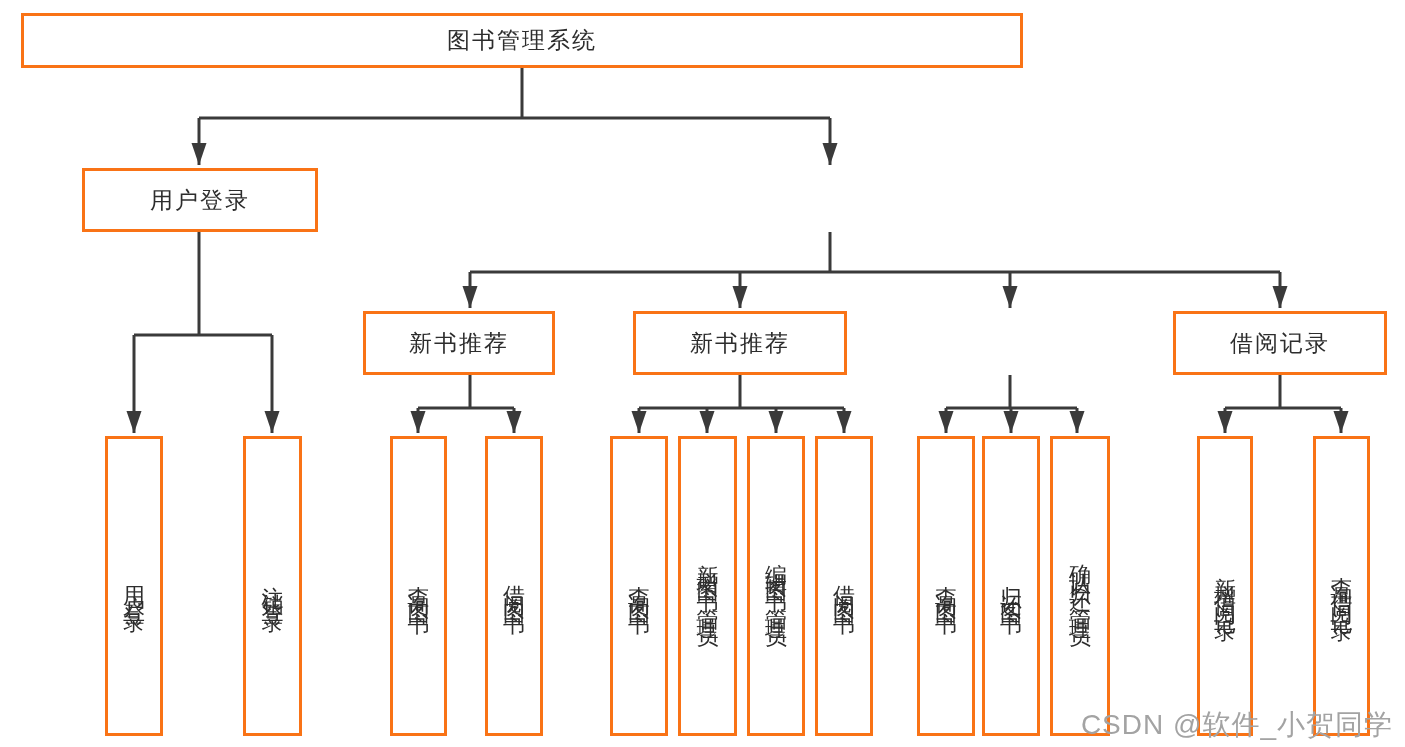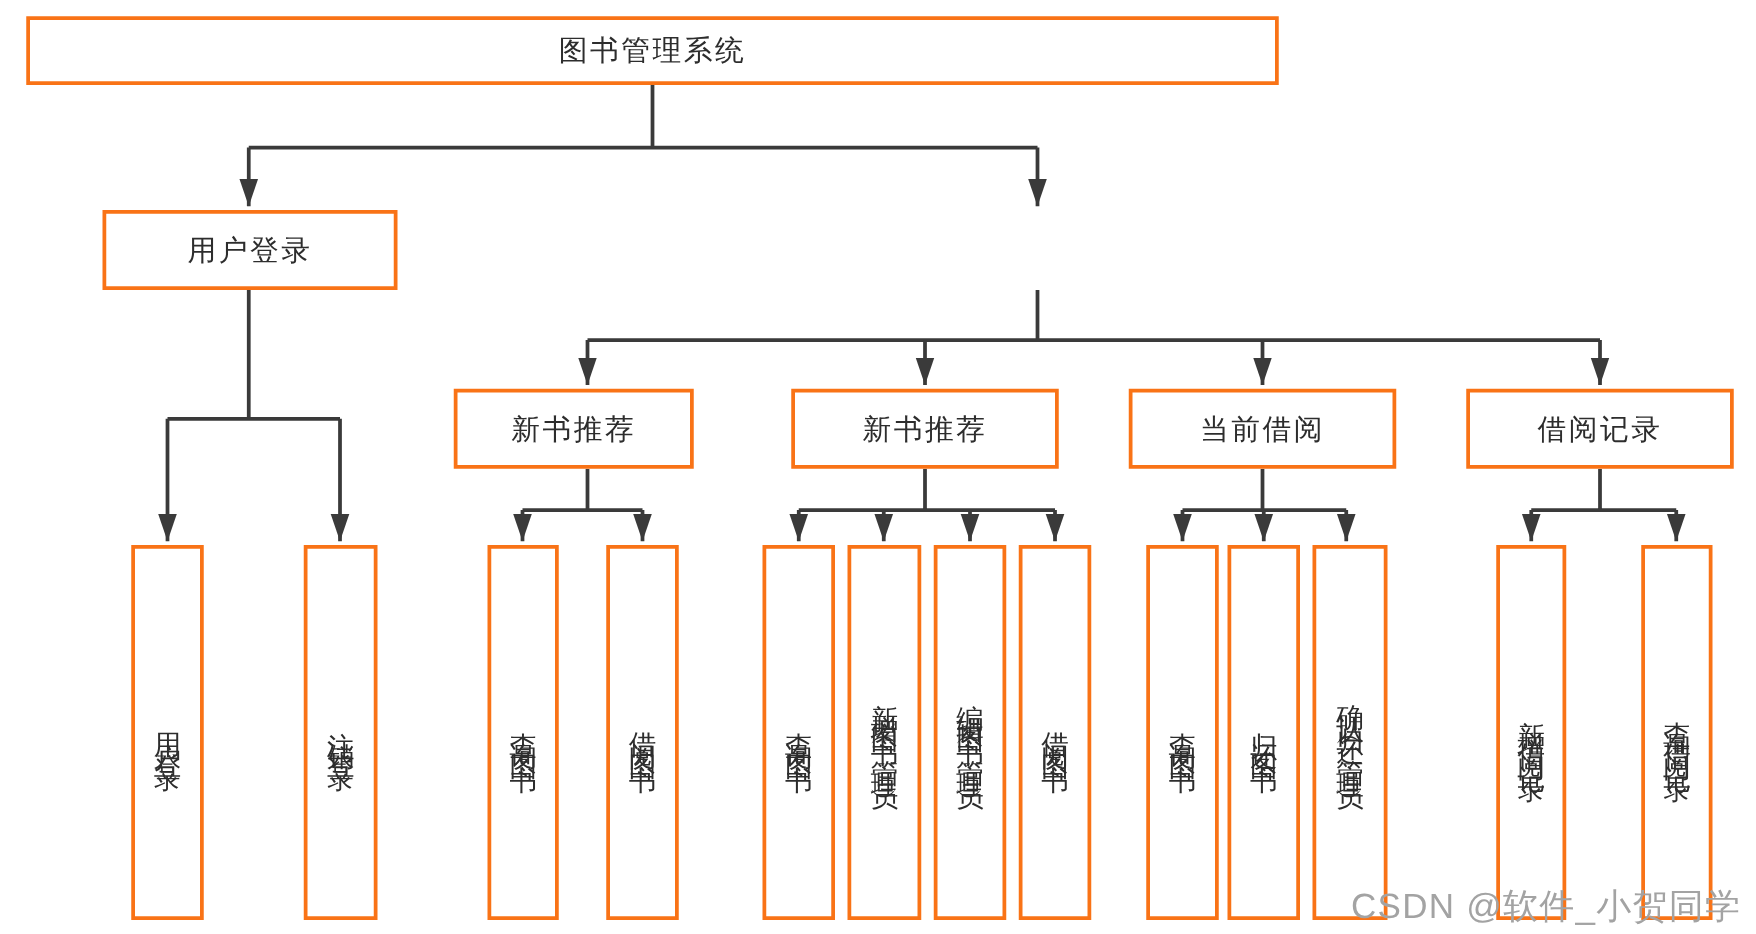--- a/index.html
+++ b/index.html
@@ -97,23 +97,20 @@
   <div class="node h" style="left:82px;top:168px;width:236px;height:64px">
     <span>用户登录</span>
   </div>
 
   <div class="node h" style="left:363px;top:311px;width:192px;height:64px">
     <span>新书推荐</span>
   </div>
   <div class="node h" style="left:633px;top:311px;width:214px;height:64px">
     <span>新书推荐</span>
   </div>
-  <div class="node h" style="left:903px;top:311px;width:214px;height:64px">
-    <span>当前借阅</span>
-  </div>
   <div class="node h" style="left:1173px;top:311px;width:214px;height:64px">
     <span>借阅记录</span>
   </div>
 
   <div class="node v" style="left:105px;top:436px;width:58px;height:300px">
     <span>用户登录</span>
   </div>
   <div class="node v" style="left:243px;top:436px;width:59px;height:300px">
     <span>注销登录</span>
   </div>

